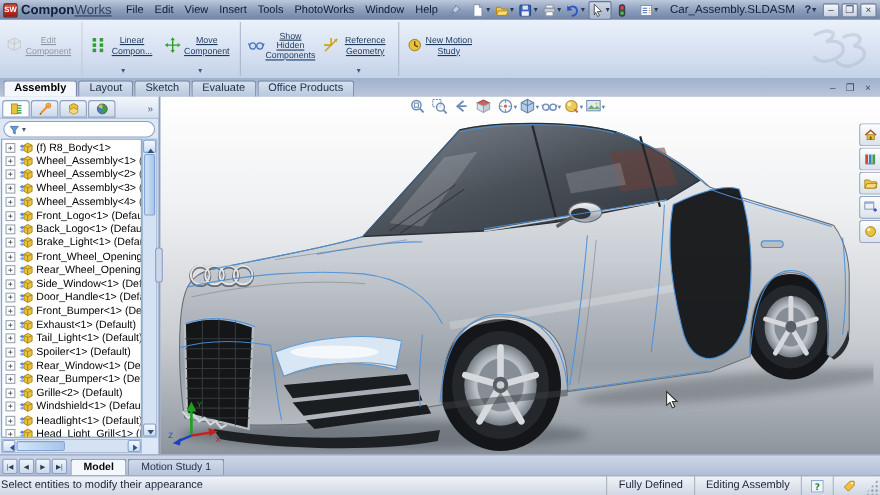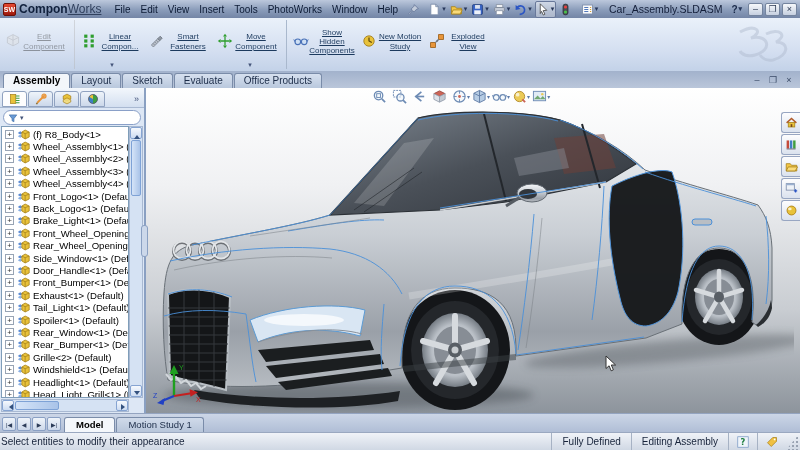--- a/index.html
+++ b/index.html
@@ -281,31 +281,20 @@
                 <rect x="12" y="2" width="4" height="4"></rect>
                 <rect x="12" y="8" width="4" height="4"></rect>
                 <rect x="12" y="14" width="4" height="4"></rect>
               </g>
             </svg>
           </span>
           <span class="rlabel">Linear Compon...</span>
           <span class="rcaret">▾</span>
         </div>
 
-        <div class="rbtn">
-          <span class="ricon" data-icon="smart-fasteners-icon">
-            <svg viewBox="0 0 20 20">
-              <path d="M3 15l8-8 2.5 2.5-8 8z" fill="#b9c0ca" stroke="#7a828e"></path>
-              <path d="M11 7l3-3 2.5 2.5-3 3z" fill="#8f97a2" stroke="#6a727e"></path>
-              <path d="M5 13l2 2M7 11l2 2M9 9l2 2" stroke="#7a828e"></path>
-            </svg>
-          </span>
-          <span class="rlabel">Smart Fasteners</span>
-
-        </div>
 
         <div class="rbtn dropdown group_end">
           <span class="ricon" data-icon="move-component-icon">
             <svg viewBox="0 0 20 20">
               <path d="M10 1l2.5 3.5h-5zM10 19l-2.5-3.5h5zM1 10l3.5-2.5v5zM19 10l-3.5 2.5v-5z" fill="#2f9e2f"></path>
               <path d="M10 4.5v11M4.5 10h11" stroke="#2f9e2f" stroke-width="1.6"></path>
             </svg>
           </span>
           <span class="rlabel">Move Component</span>
           <span class="rcaret">▾</span>
@@ -317,44 +306,42 @@
               <circle cx="6" cy="11" r="3.5" fill="#cfe0f4" stroke="#4a72b8" stroke-width="1.4"></circle>
               <circle cx="14" cy="11" r="3.5" fill="#cfe0f4" stroke="#4a72b8" stroke-width="1.4"></circle>
               <path d="M9.5 11h1M2.5 11 1 8M17.5 11 19 8" stroke="#4a72b8" stroke-width="1.2" fill="none"></path>
             </svg>
           </span>
           <span class="rlabel">Show Hidden Components</span>
 
         </div>
 
 
+        <div class="rbtn dropdown group_end">
+          <span class="ricon" data-icon="reference-geometry-icon">
+            <svg viewBox="0 0 20 20">
+              <path d="M3 17L17 3M10 2v9M2 10h9" stroke="#d4a017" stroke-width="1.8" fill="none"></path>
+              <path d="M17 3l-1 4-3-3z" fill="#d4a017"></path>
+            </svg>
+          </span>
+          <span class="rlabel">Reference Geometry</span>
+          <span class="rcaret">▾</span>
+        </div>
 
         <div class="rbtn">
           <span class="ricon" data-icon="new-motion-study-icon">
             <svg viewBox="0 0 20 20">
               <circle cx="10" cy="10" r="6.5" fill="#e8c23a" stroke="#9a7410"></circle>
               <path d="M10 5.5v4.5l3.5 2" stroke="#5a4408" stroke-width="1.5" fill="none"></path>
             </svg>
           </span>
           <span class="rlabel">New Motion Study</span>
 
         </div>
 
-        <div class="rbtn">
-          <span class="ricon" data-icon="exploded-view-icon">
-            <svg viewBox="0 0 20 20">
-              <rect x="2" y="12" width="6" height="6" fill="#e8953a" stroke="#9a5a10"></rect>
-              <rect x="12" y="2" width="6" height="6" fill="#e8953a" stroke="#9a5a10"></rect>
-              <path d="M8 12L12 8" stroke="#6a727e" stroke-width="1.4"></path>
-              <path d="M12 8l-1 3.2L8.8 9z" fill="#6a727e"></path>
-            </svg>
-          </span>
-          <span class="rlabel">Exploded View</span>
-
-        </div>
 
       </div>
     <div class="ds-watermark">
       <svg viewBox="0 0 62 46">
         <path d="M10 11 C26 2 34 11 21 17 C39 13 43 29 25 34 C18 36 12 34 10 30" stroke="#aeb9cd" stroke-width="3" fill="none"></path>
         <path d="M36 13 C50 6 58 15 46 21 C60 21 59 35 43 39 C36 40 32 37 30 34" stroke="#aeb9cd" stroke-width="3" fill="none"></path>
       </svg>
     </div>
   </div>
 

